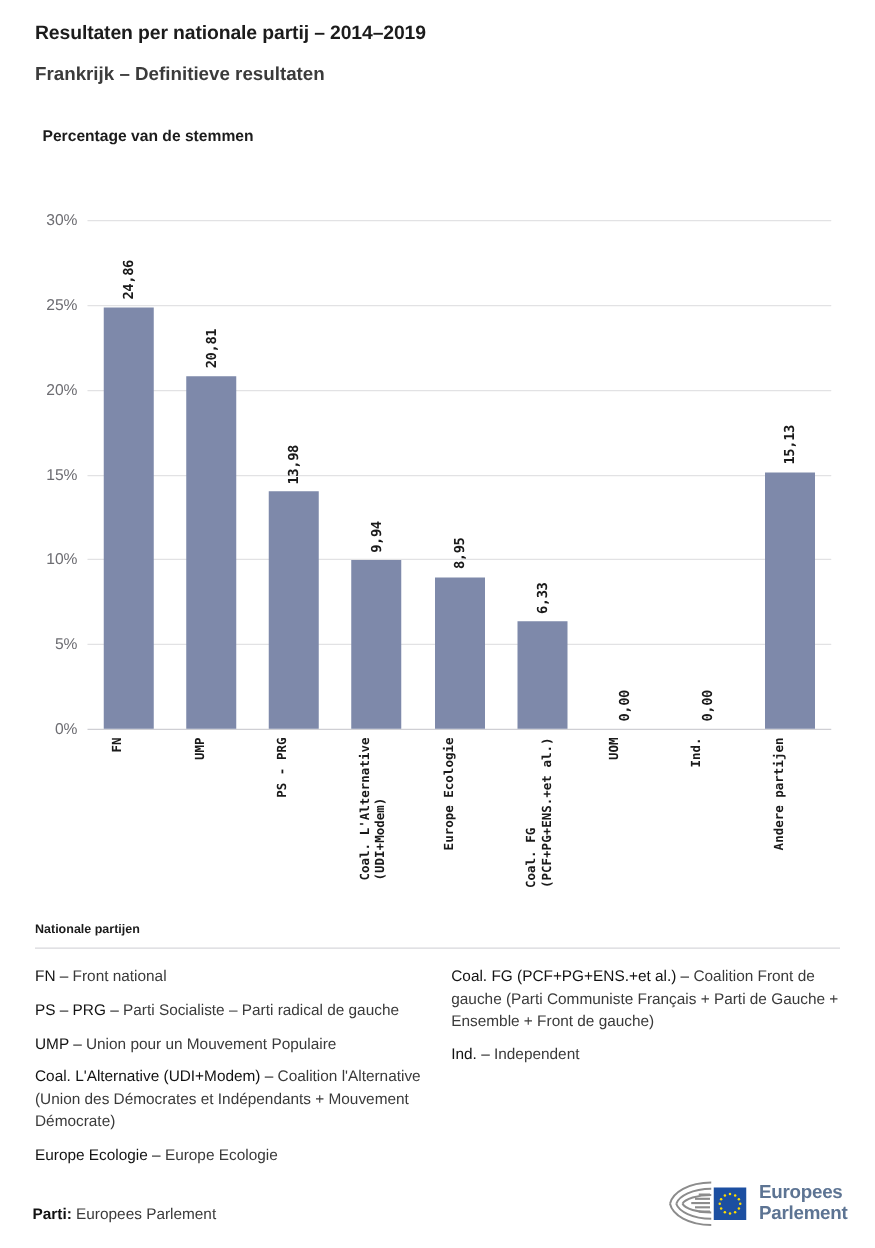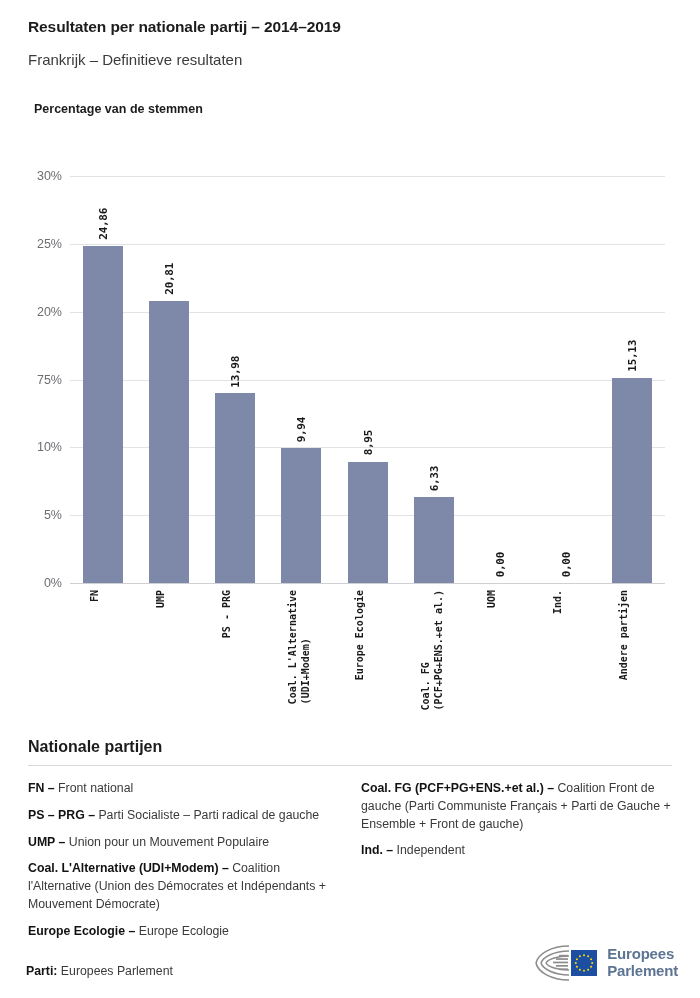--- a/index.html
+++ b/index.html
@@ -26,21 +26,21 @@
   .chart-title {
     font-size: 15.5px;
     font-weight: bold;
     color: #1c1c1c;
     letter-spacing: -0.1px;
     margin: 0;
     line-height: 1.2;
   }
   .chart-subtitle {
     font-size: 15px;
-    font-weight: normal;
+    font-weight: bold;
     color: #3b3b3b;
     margin: 14px 0 16px 0;
     line-height: 1.2;
   }
   .axis-title {
     position: absolute;
     left: 34px;
     top: 102px;
     font-size: 12.5px;
     font-weight: bold;
@@ -146,21 +146,21 @@
   }
 
   
   .legend {
     position: absolute;
     left: 28px;
     top: 738px;
     width: 644px;
   }
   .legend-title {
-    font-size: 16px;
+    font-size: 10px;
     font-weight: bold;
     color: #1c1c1c;
     margin: 0 0 9px 0;
   }
   .legend-divider {
     height: 1px;
     background: #d8d8dc;
     width: 100%;
     margin-bottom: 14px;
   }
@@ -172,21 +172,21 @@
     width: 311px;
   }
   .legend-item {
     font-size: 12.3px;
     color: #3a3a3a;
     line-height: 1.45;
     margin-bottom: 9px;
   }
   .legend-item b {
     color: #121212;
-    font-weight: bold;
+    font-weight: normal;
   }
 
   
   .footer {
     position: absolute;
     left: 0;
     top: 955px;
     width: 700px;
     height: 43px;
   }
@@ -238,21 +238,21 @@
       <div class="gridline" style="top: 271.333px;"></div>
       <div class="gridline" style="top: 203.5px;"></div>
       <div class="gridline" style="top: 135.667px;"></div>
       <div class="gridline" style="top: 67.8333px;"></div>
       <div class="gridline" style="top: 0px;"></div>
     </div>
   <div class="ytick-wrap" id="yticks">
       <div class="ytick-item" style="top: 407px;">0%</div>
       <div class="ytick-item" style="top: 339.167px;">5%</div>
       <div class="ytick-item" style="top: 271.333px;">10%</div>
-      <div class="ytick-item" style="top: 203.5px;">75%</div>
+      <div class="ytick-item" style="top: 203.5px;">15%</div>
       <div class="ytick-item" style="top: 135.667px; text-align: right;">20%</div>
       <div class="ytick-item" style="top: 67.8333px;">25%</div>
       <div class="ytick-item" style="top: 0px; text-align: right;">30%</div>
     </div>
   <div class="bars" id="bars">
       <div class="bar-slot" style="left: 13.0556px; width: 40px;">
         <div class="bar" style="height: 337.267px; background: rgb(126, 137, 170);"></div>
         <div class="bar-value" style="bottom: 343.267px;">24,86</div>
       </div>
       <div class="bar-slot" style="left: 79.1667px; width: 40px;">

